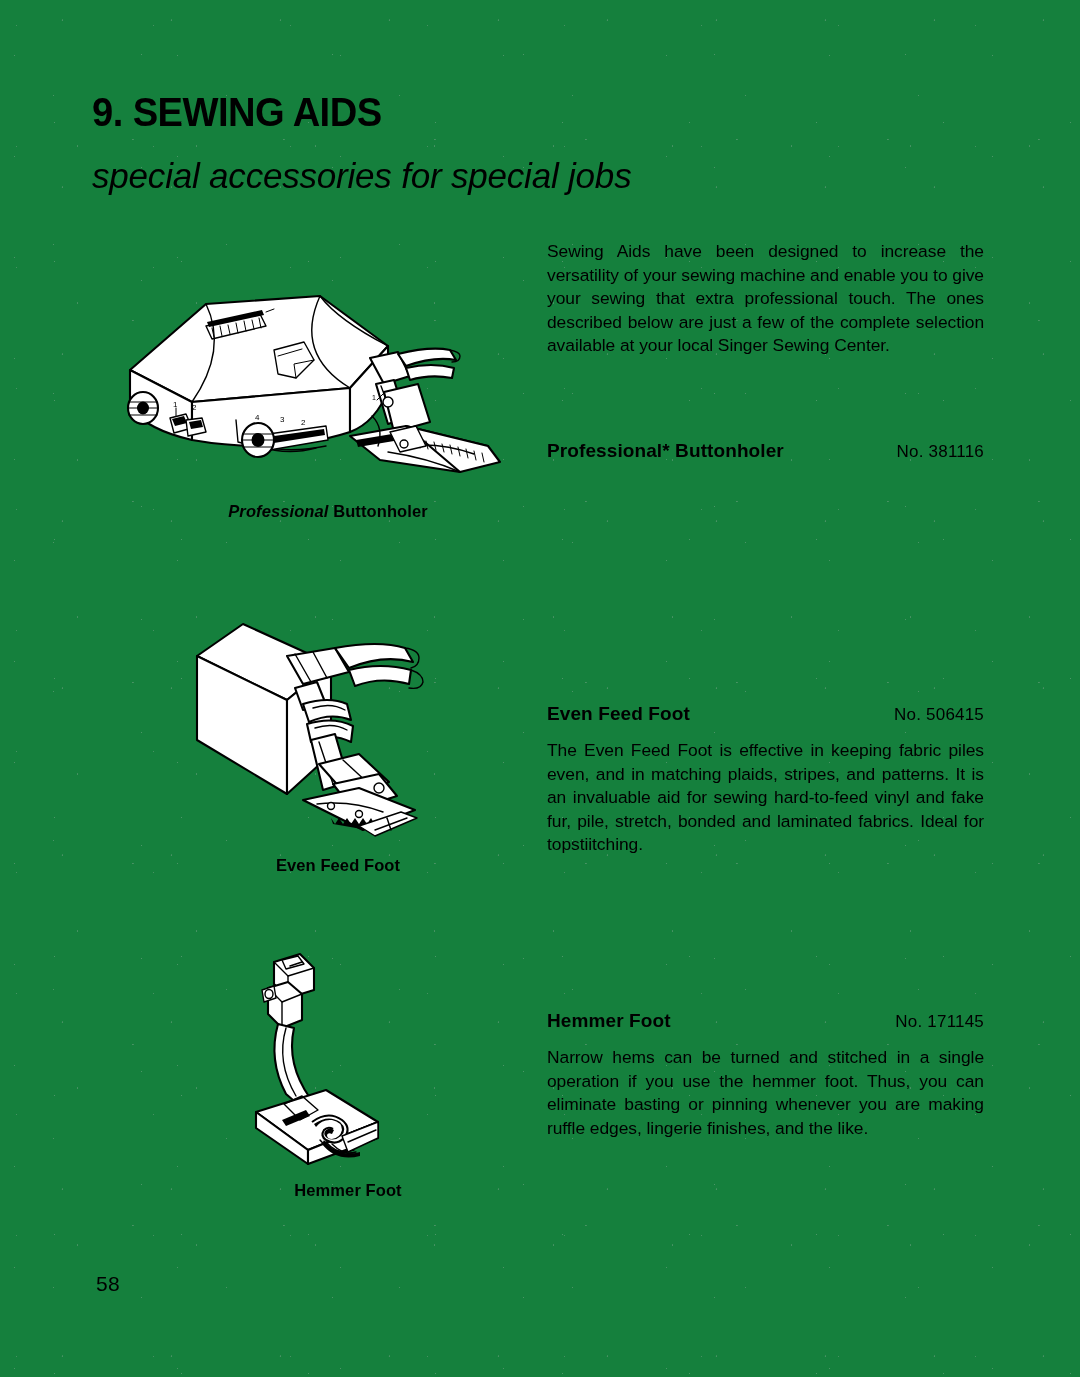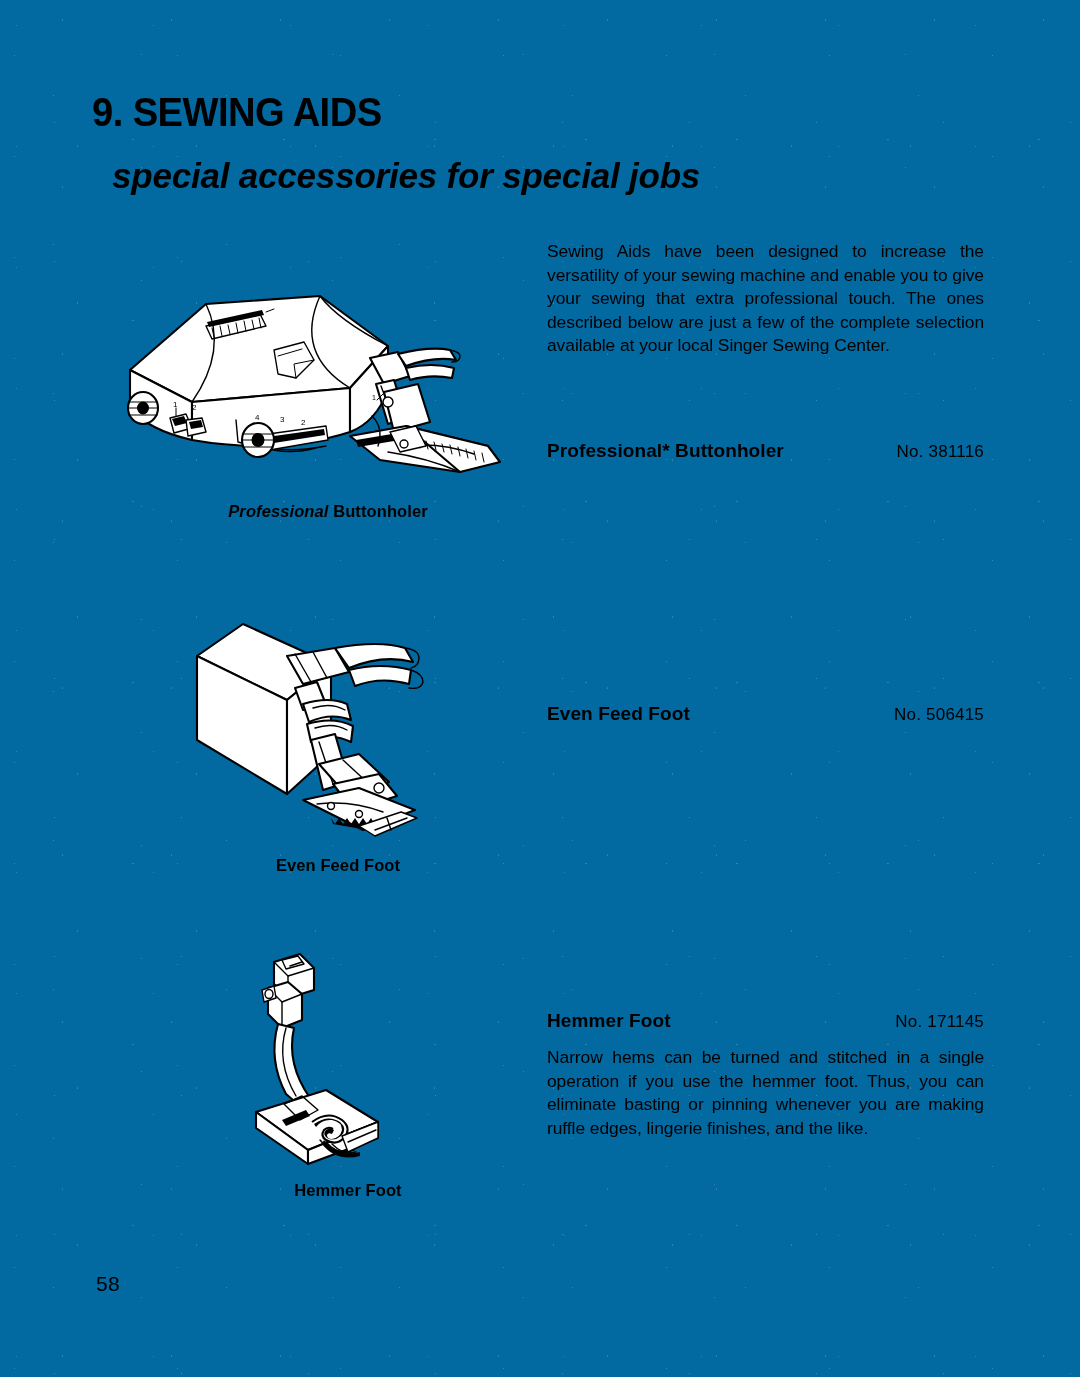--- a/index.html
+++ b/index.html
@@ -14,21 +14,21 @@
     position: relative;
     overflow: hidden;
     font-family: "Liberation Sans", sans-serif;
     color: #000000;
     -webkit-font-smoothing: antialiased;
   }
 
   .page {
     position: absolute;
     inset: 0;
-    background: #0369a1;
+    background: #15803d;
   }
 
   
   .speckle {
     position: absolute;
     inset: 0;
     pointer-events: none;
     opacity: .30;
     background-image:
       radial-gradient(circle at 12% 21%, #b9b9b9 .6px, transparent .8px),
@@ -56,25 +56,24 @@
     transform: scaleX(.93);
     transform-origin: left center;
     white-space: nowrap;
   }
   .subtitle {
     position: absolute;
     left: 92px;
     top: 157px;
     font-size: 35px;
     font-style: italic;
-    font-weight: bold;
+    font-weight: normal;
     line-height: 1.1;
     letter-spacing: -0.2px;
     white-space: nowrap;
-    margin-left: 20px;
   }
 
   
   .left-col {
     position: absolute;
     left: 88px;
     top: 232px;
     width: 440px;
   }
   .right-col {
@@ -374,20 +373,21 @@
         <span class="name"><span class="pro">Professional*</span><span> Buttonholer</span></span>
         <span class="partno">No. 381116</span>
       </div>
     </div>
 
     <div class="block-2">
       <div class="section-head">
         <span class="name"><span class="pro"></span><span>Even Feed Foot</span></span>
         <span class="partno">No. 506415</span>
       </div>
+      <div class="body-text sec-body">The Even Feed Foot is effective in keeping fabric piles even, and in matching plaids, stripes, and patterns. It is an invaluable aid for sewing hard-to-feed vinyl and fake fur, pile, stretch, bonded and laminated fabrics. Ideal for topstiitching.</div>
     </div>
 
     <div class="block-3">
       <div class="section-head">
         <span class="name"><span class="pro"></span><span>Hemmer Foot</span></span>
         <span class="partno">No. 171145</span>
       </div>
       <div class="body-text sec-body">Narrow hems can be turned and stitched in a single operation if you use the hemmer foot. Thus, you can eliminate basting or pinning whenever you are making ruffle edges, lingerie finishes, and the like.</div>
     </div>
 

